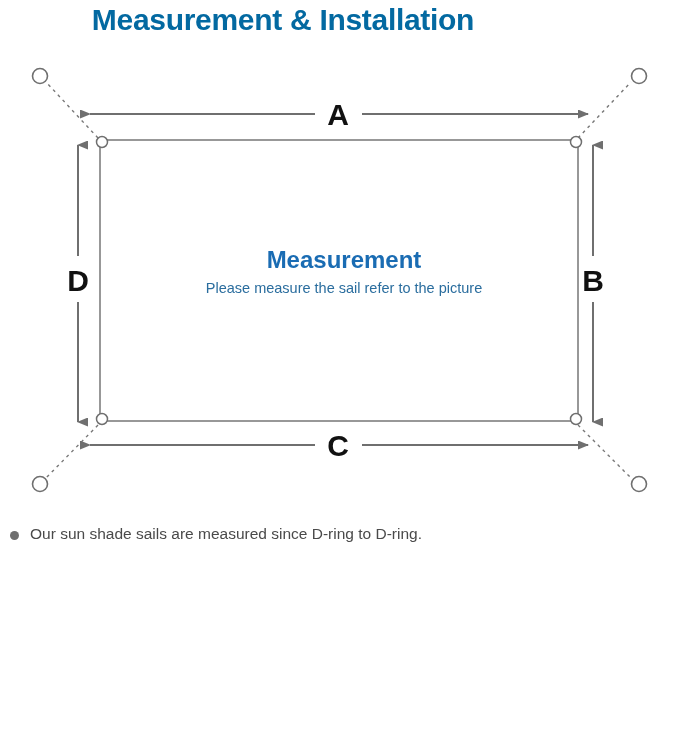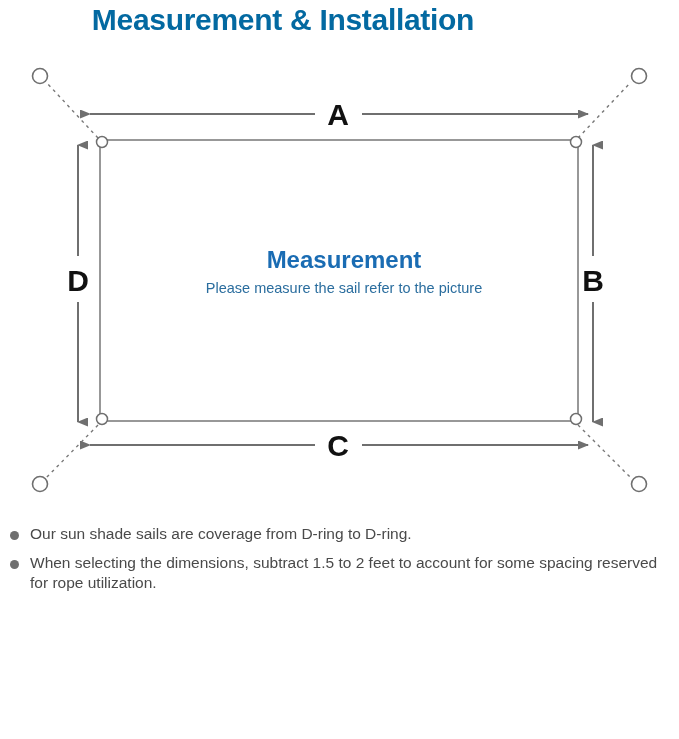--- a/index.html
+++ b/index.html
@@ -155,19 +155,15 @@
     <text x="593" y="247" text-anchor="middle" class="dim-label">B</text>
 
     <text x="344" y="224" text-anchor="middle" class="center-title">Measurement</text>
     <text x="344" y="249" text-anchor="middle" class="center-sub">Please measure the sail refer to the picture</text>
   </svg>
 </div>
 
 <div id="notes">
   <div class="note-row">
     <span class="note-bullet"></span>
-    <span class="note-text">Our sun shade sails are coverage from D-ring to D-ring.</span>
-  </div>
-  <div class="note-row">
-    <span class="note-bullet"></span>
-    <span class="note-text">When selecting the dimensions, subtract 1.5 to 2 feet to account for some spacing reserved for rope utilization.</span>
+    <span class="note-text">Our sun shade sails are measured since D-ring to D-ring.</span>
   </div>
 </div>
 
 </body></html>

